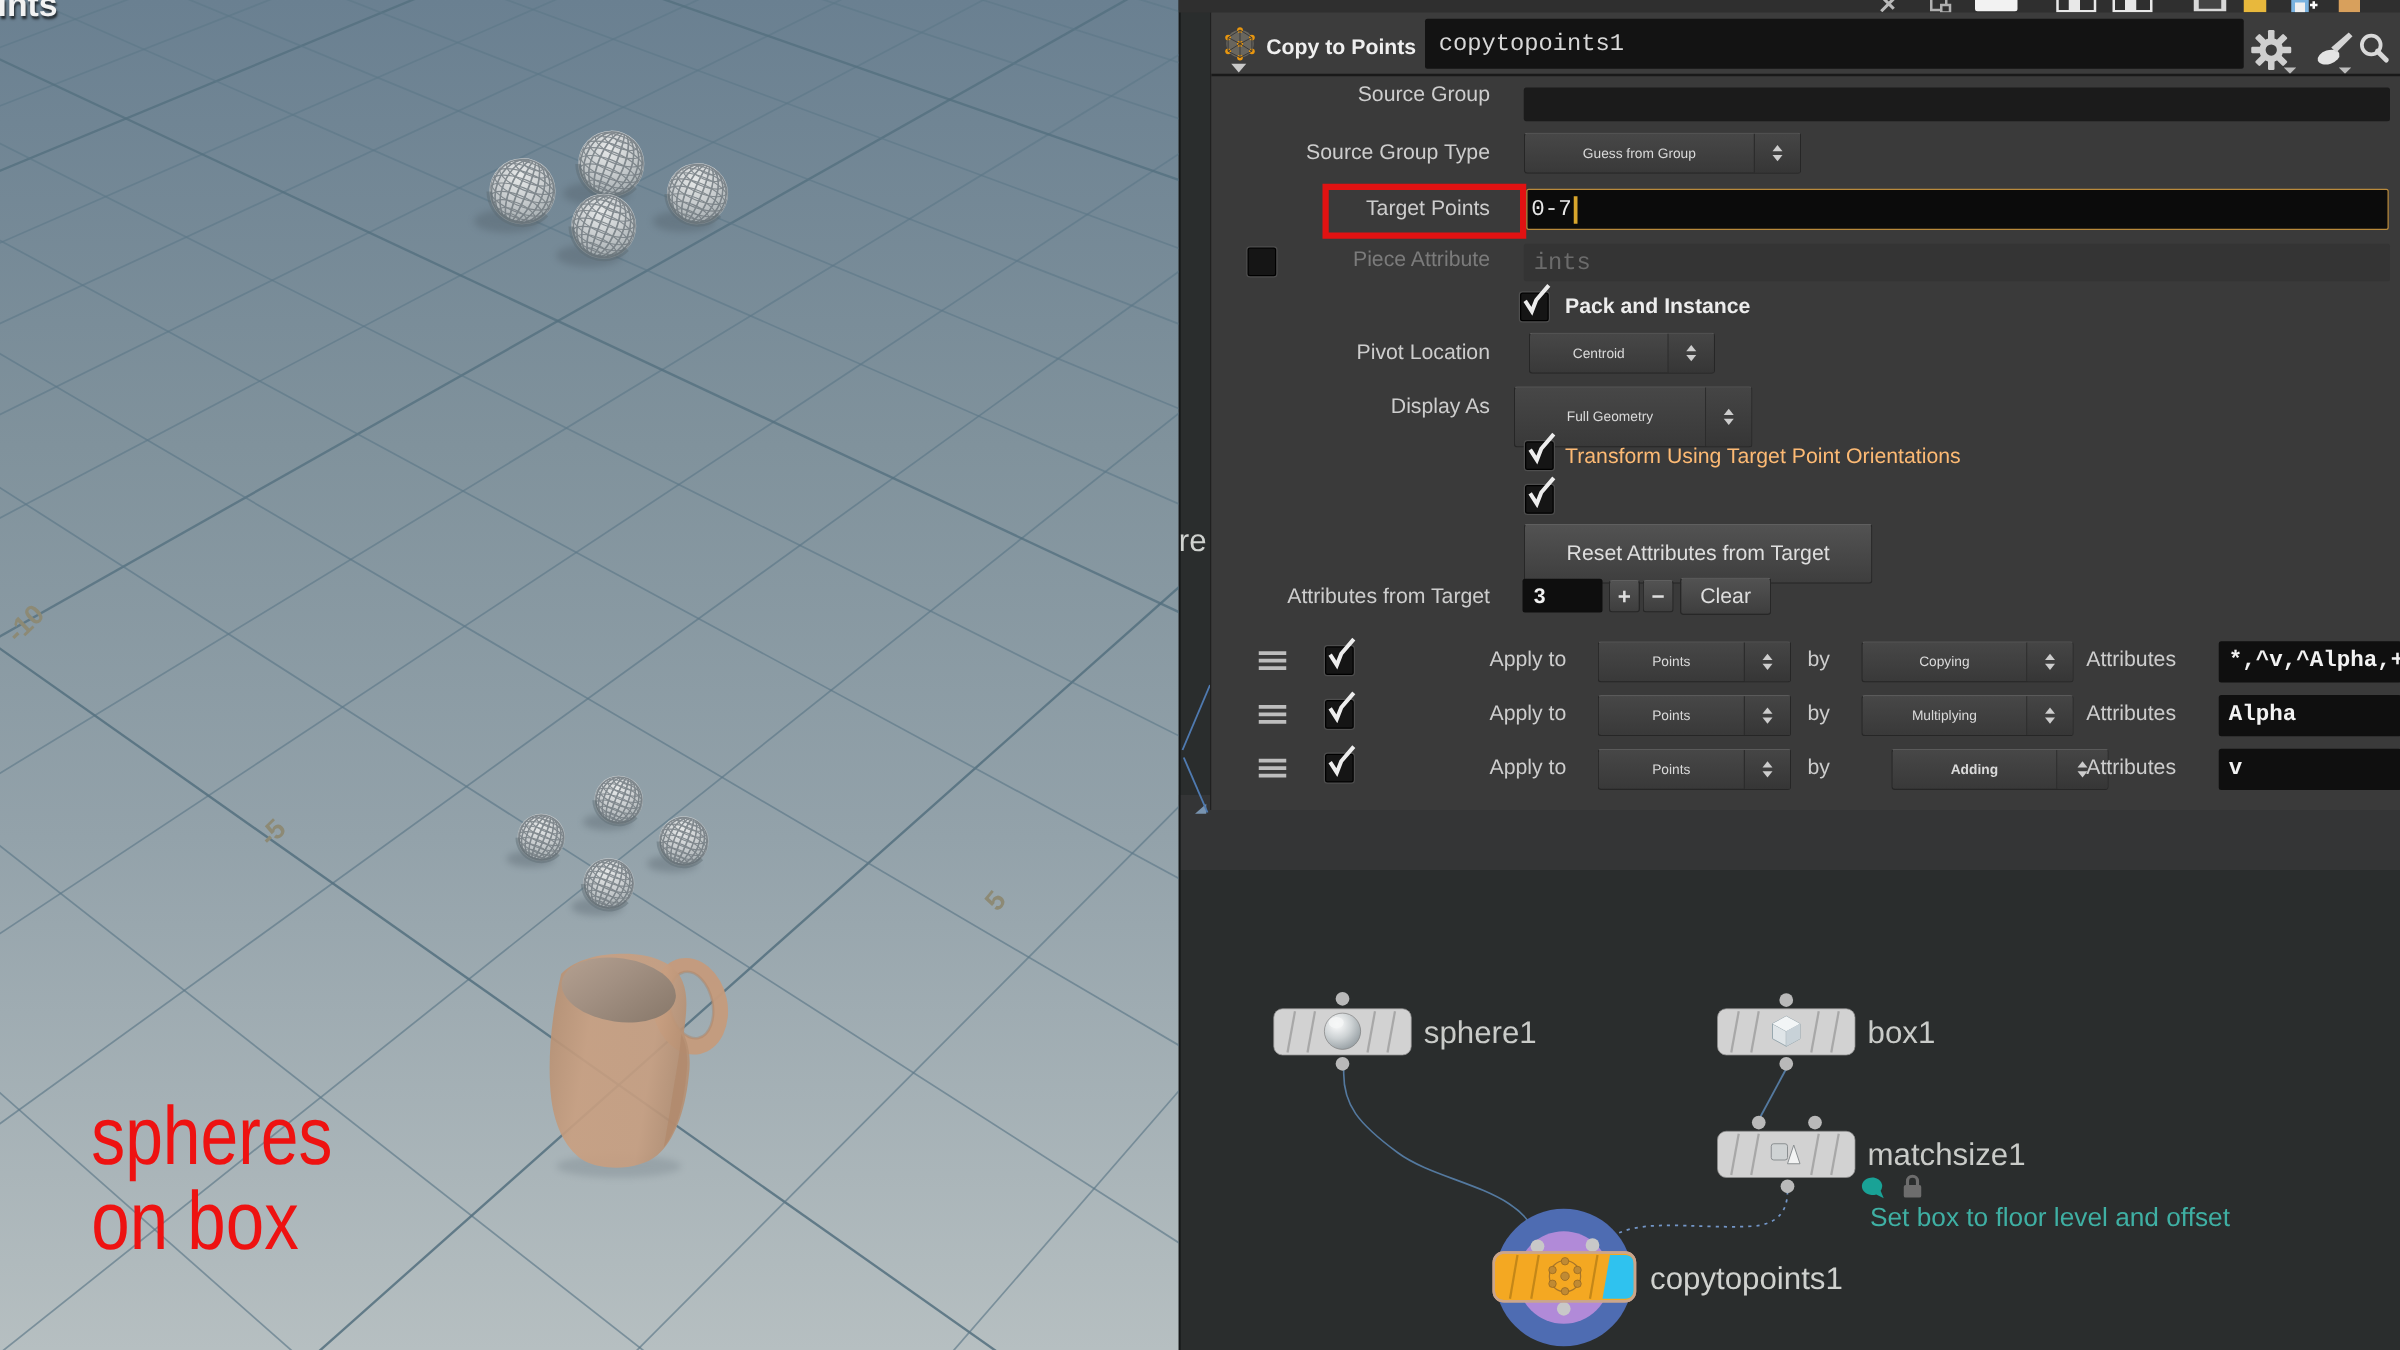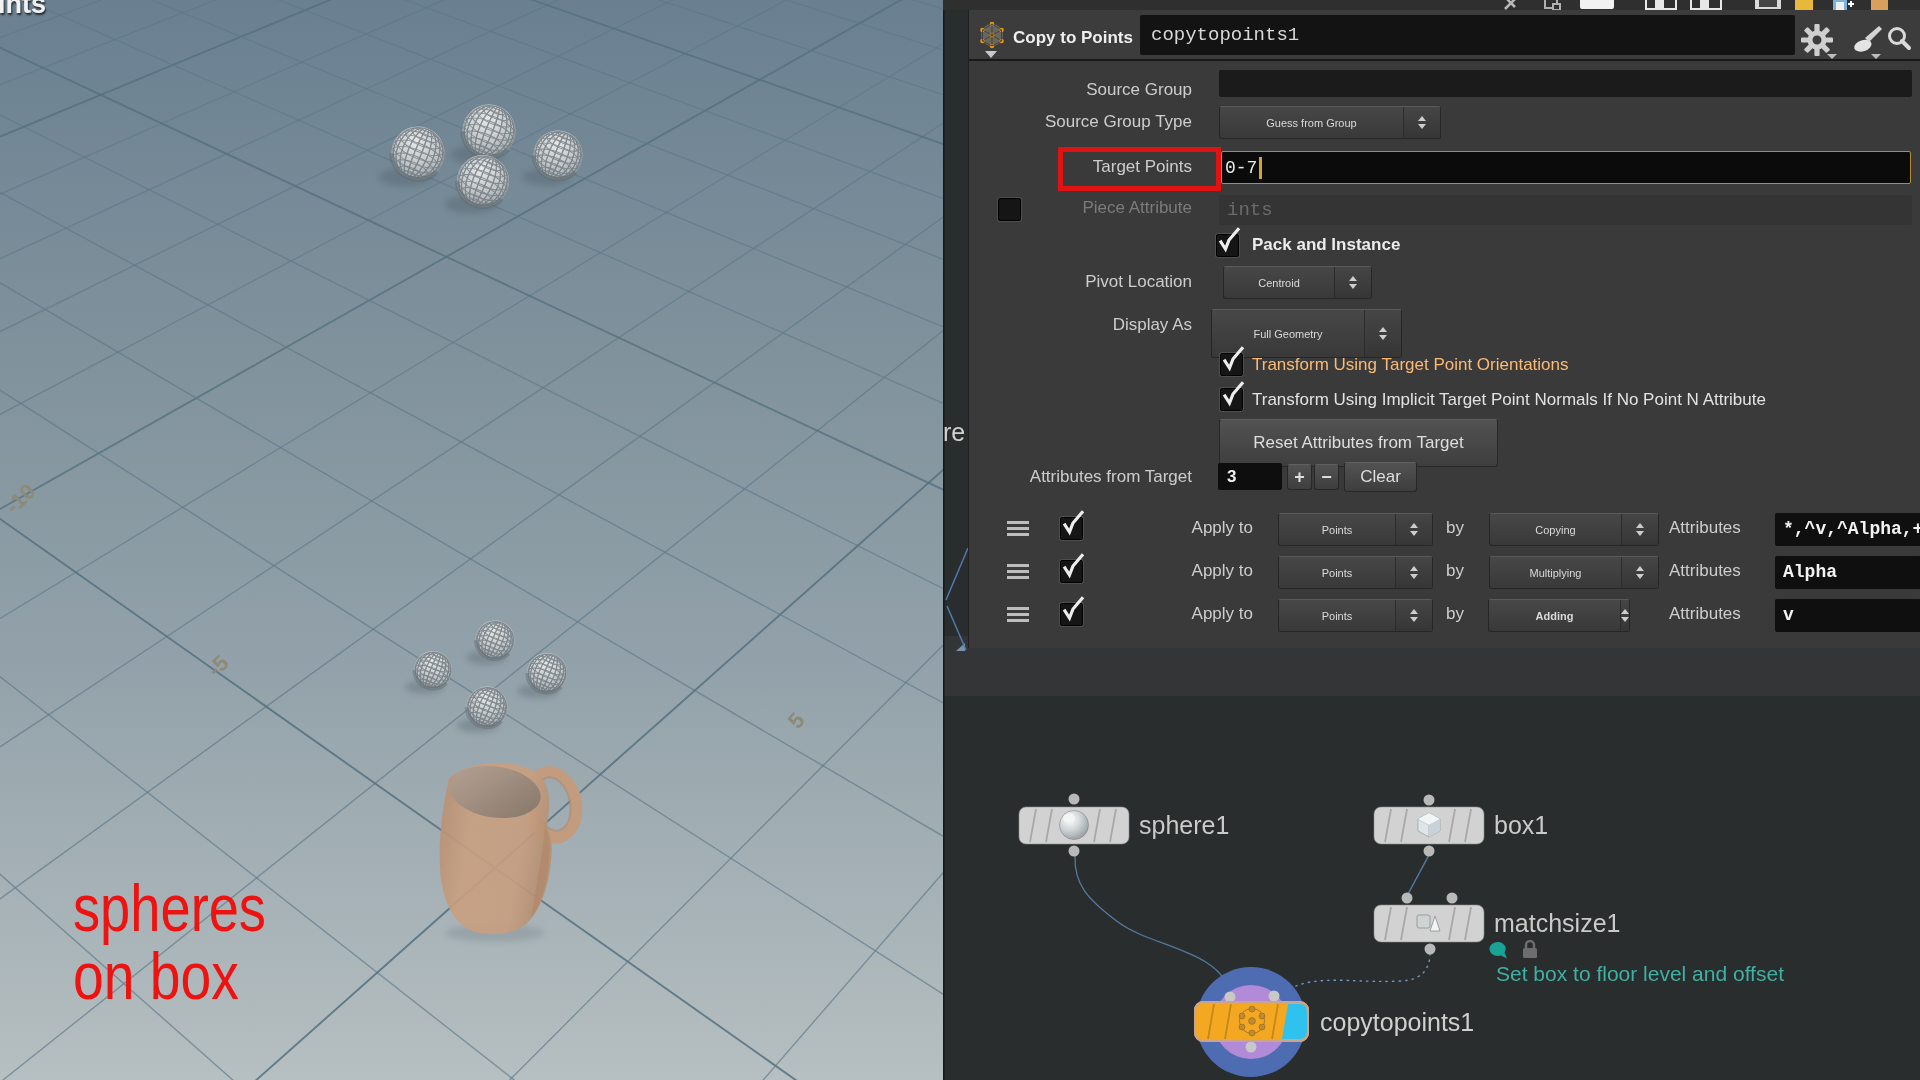--- a/index.html
+++ b/index.html
@@ -535,21 +535,21 @@
           <ellipse cx="0" cy="6" rx="9" ry="5.5" fill="#e4e4e4" transform="rotate(-18)"></ellipse>
           <path d="M4,-2 L18,-14 L21,-11 L8,2 Z" fill="#d5d5d5"></path>
         </g>
 <path d="M76,38 L86,38 L81,43 Z" fill="#bdbdbd"></path>
 <g transform="translate(104,22)">
           <circle cx="-2" cy="-2" r="7.5" fill="none" stroke="#d9d9d9" stroke-width="3"></circle>
           <path d="M3,3 L10,10" stroke="#d9d9d9" stroke-width="4" stroke-linecap="round"></path>
         </g>
 </svg>
       <div style="position:absolute;left:0;top:49px;width:952px;height:2px;background:#191919"></div>
-      <div class="lab" style="right:728px;top:70px">Source Group</div>
+      <div class="lab" style="right:728px;top:56px">Source Group</div>
       <div class="tf" style="left:250px;top:60px;width:693px;height:27px"></div>
       <div class="lab" style="right:728px;top:102px">Source Group Type</div>
       <div class="dd" style="left:250px;top:96px;width:222px;height:33px">
 <div class="ddt" style="width:184px;font-weight:normal">Guess from Group</div>
 <div class="dds">
           <span class="tu"></span>
           <span class="td"></span>
         </div>
       </div>
       <div style="position:absolute;left:89px;top:137px;width:163px;height:44px;border:5px solid #e11212"></div>
@@ -587,21 +587,20 @@
         <svg width="30" height="30" style="position:absolute;left:-2px;top:-8px">
           <path d="M6,15 L10.5,22 L14,13 L23,2.5" stroke="#ededed" stroke-width="3.2" fill="none" stroke-linecap="square"></path>
         </svg>
       </div>
       <div style="position:absolute;left:283px;top:345px;font-size:17px;color:#fdba74">Transform Using Target Point Orientations</div>
       <div class="cb" style="left:251px;top:378px">
         <svg width="30" height="30" style="position:absolute;left:-2px;top:-8px">
           <path d="M6,15 L10.5,22 L14,13 L23,2.5" stroke="#ededed" stroke-width="3.2" fill="none" stroke-linecap="square"></path>
         </svg>
       </div>
-      <div style="position:absolute;left:283px;top:380px;font-size:17px;color:#e2e2e2">Transform Using Implicit Target Point Normals If No Point N Attribute</div>
       <div class="btn" style="left:250px;top:409px;width:279px;height:48px">Reset Attributes from Target</div>
       <div class="lab" style="right:728px;top:457px">Attributes from Target</div>
       <div class="tf" style="left:249px;top:453px;width:64px;height:27px;background:#0e0e0e"></div>
       <div style="position:absolute;left:258px;top:457px;font-size:17px;font-weight:bold;color:#f0f0f0">3</div>
       <div class="btn" style="left:318px;top:454px;width:25px;height:26px;font-size:18px;font-weight:bold">+</div>
       <div class="btn" style="left:345px;top:454px;width:25px;height:26px;font-size:18px;font-weight:bold">−</div>
       <div class="btn" style="left:375px;top:452px;width:73px;height:30px">Clear</div>
       <div class="ham" style="left:38px;top:511px">
         <i></i>
         <i></i>
@@ -672,21 +671,21 @@
       </div>
       <div class="lab" style="right:667px;top:594px">Apply to</div>
       <div class="dd" style="left:309px;top:589px;width:155px;height:33px">
 <div class="ddt" style="width:117px;font-weight:normal">Points</div>
 <div class="dds">
           <span class="tu"></span>
           <span class="td"></span>
         </div>
       </div>
       <div class="lab" style="left:477px;top:594px">by</div>
-      <div class="dd" style="left:519px;top:589px;width:142px;height:33px">
+      <div class="dd" style="left:544px;top:589px;width:174px;height:33px">
 <div class="ddt" style="width:132px;font-weight:bold">Adding</div>
 <div class="dds">
           <span class="tu"></span>
           <span class="td"></span>
         </div>
       </div>
       <div class="lab" style="left:700px;top:594px">Attributes</div>
       <div class="tf" style="left:806px;top:589px;width:146px;height:33px;background:#0f0f0f"></div>
       <div style="position:absolute;left:814px;top:595px;font-family:'Liberation Mono',monospace;font-size:18px;font-weight:bold;color:#f2f2f2;white-space:nowrap">v</div>
     </div>

